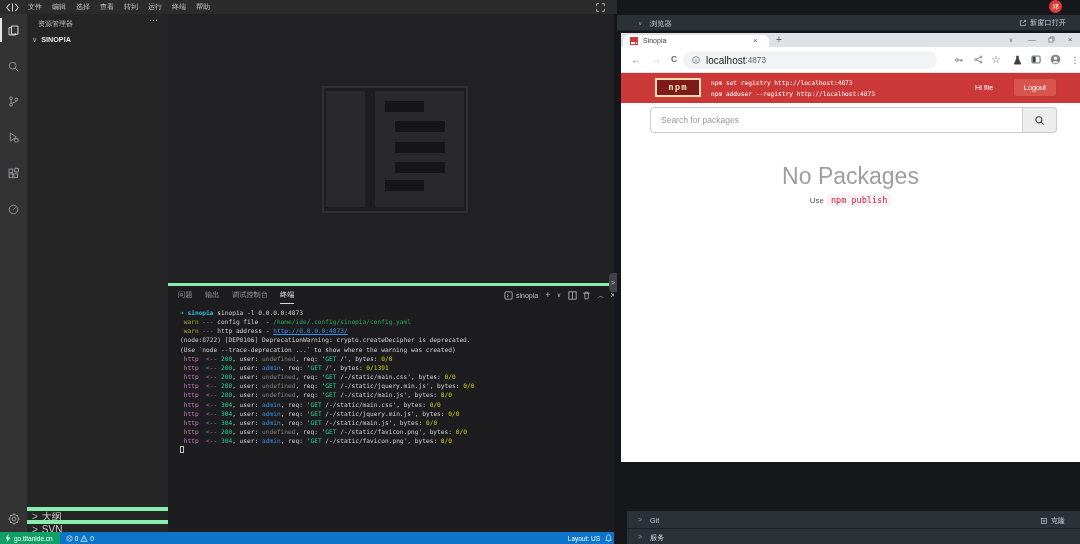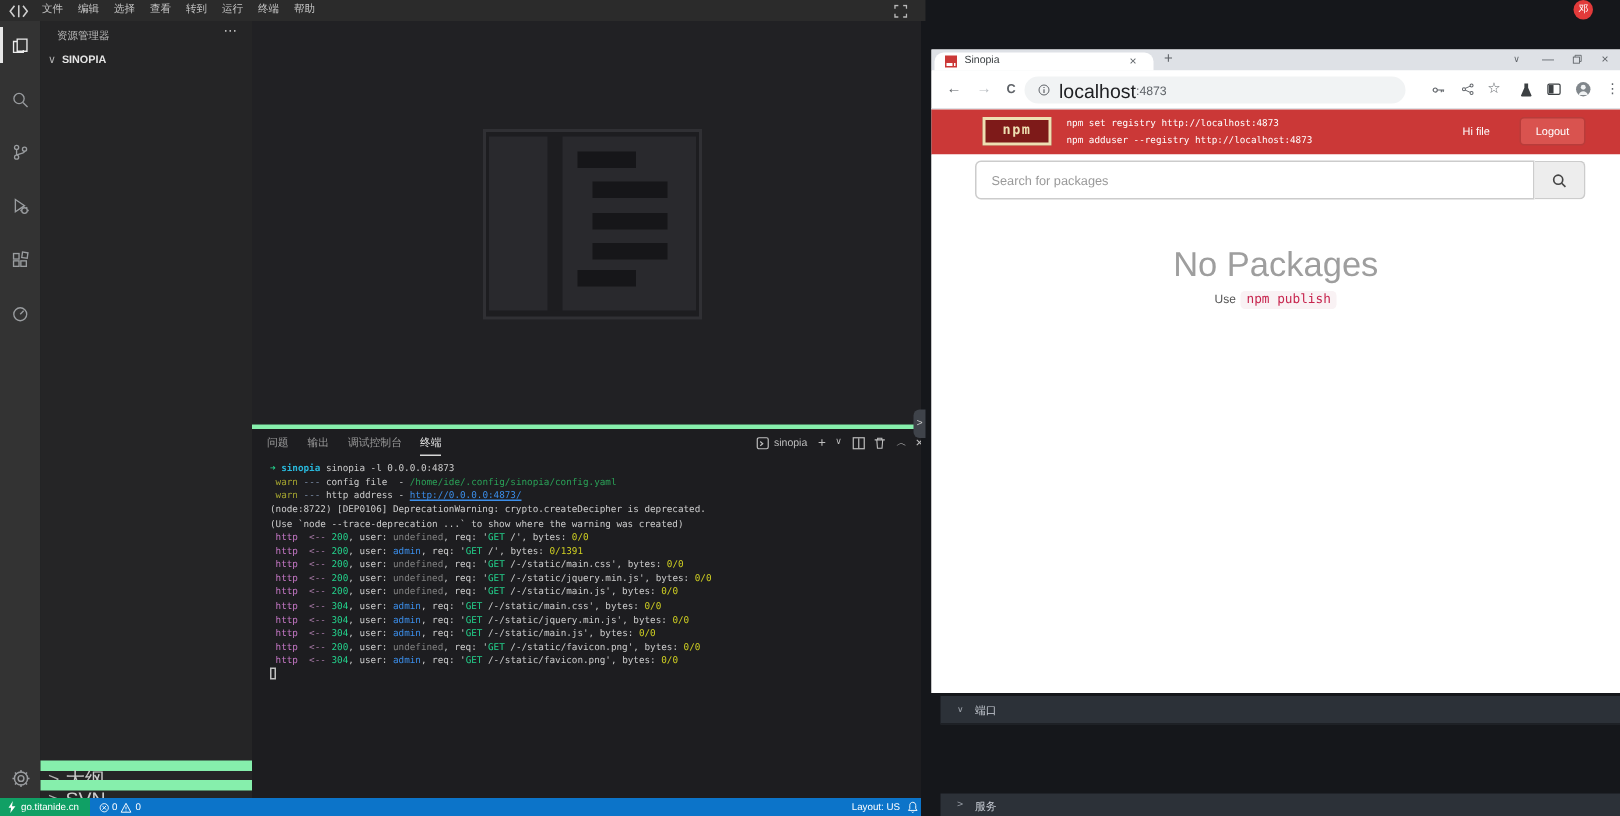--- a/index.html
+++ b/index.html
@@ -14,21 +14,21 @@
 #activitybar{left:0;top:14px;width:27px;height:518px;background:#333333}
 .act-slot{position:absolute;left:0;width:27px;height:30px;display:flex;align-items:center;justify-content:center}
 .act-slot.active::before{content:"";position:absolute;left:0;top:3px;width:2px;height:24px;background:#e7e7e7}
 .act-slot svg{stroke:#9a9da0;fill:none;stroke-width:1.1}
 .act-slot.active svg{stroke:#ececec}
 #sidebar{left:27px;top:14px;width:141px;height:518px;background:#252526}
 #sb-head{position:absolute;left:11px;top:5px;font-size:7px;color:#bcbcbc}
 #sb-dots{position:absolute;right:10px;top:1px;font-size:9px;color:#c0c0c0}
 #sb-folder{position:absolute;left:5px;top:21px;font-size:7.2px;font-weight:bold;color:#e4e4e4}
 .sb-chev{display:inline-block;margin-right:4px;color:#b0b0b0;font-weight:normal}
-.sb-bottom{position:absolute;left:0;width:141px;height:13px;border-top:7px solid #86efac;font-size:13px;color:#cccccc;line-height:12px}
+.sb-bottom{position:absolute;left:0;width:141px;height:13px;border-top:4px solid #86efac;font-size:10px;color:#cccccc;line-height:12px}
 .sb-bottom .sb-chev{margin-left:5px}
 #editor{left:168px;top:14px;width:449px;height:269px;background:#212124}
 #wm{position:absolute;left:154px;top:72px;width:146px;height:127px;border:2px solid #303034;background:#1d1d20}
 .wm-col{position:absolute;background:#29292d}
 .wm-bar{position:absolute;background:#161619}
 #panel{left:168px;top:283px;width:449px;height:249px;background:#1d1d20;border-top:3px solid #86efac}
 #p-tabs{position:absolute;left:0;top:0;width:449px;height:19px}
 .p-tab{position:absolute;top:0;height:18px;line-height:18px;font-size:7.2px;color:#9a9a9a}
 .p-tab.active{color:#e7e7e7;border-bottom:1px solid #d7d7d7}
 .p-ctl{position:absolute;color:#bfbfbf;font-size:9px;top:0;height:19px;line-height:19px;text-align:center}
@@ -55,21 +55,21 @@
 #btab-fav::after{content:"";position:absolute;left:1px;bottom:1px;width:6px;height:2.5px;background:#fff}
 #btab-fav::before{content:"";position:absolute;right:2px;bottom:1px;width:1.5px;height:2.5px;background:#cb3837;z-index:1}
 #btab-title{position:absolute;left:20px;top:0;font-size:7px;line-height:12px;color:#3c4043}
 #btab-x{position:absolute;left:130px;top:0;font-size:8px;line-height:12px;color:#5f6368}
 #bplus{position:absolute;left:155px;top:0;font-size:10px;line-height:13px;color:#5f6368}
 .winctl{position:absolute;top:0;height:14px;line-height:14px;font-size:8px;color:#5f6368;text-align:center}
 #toolbar{position:absolute;left:0;top:14px;width:459px;height:26px;background:#fff;border-bottom:1px solid #dfe1e5}
 .nav-ic{position:absolute;top:0;height:25px;line-height:25px;font-size:10px;color:#5f6368}
 #pill{position:absolute;left:62px;top:4px;width:254px;height:18px;border-radius:9px;background:#f1f3f4;display:flex;align-items:center}
 #pill-i{margin:0 6px 0 9px}
-#pill-host{font-size:13px;color:#202124}
+#pill-host{font-size:10px;color:#202124}
 #pill-port{font-size:8.2px;color:#5f6368}
 .tb-ic{position:absolute;top:4px;width:16px;height:17px;display:flex;align-items:center;justify-content:center}
 #npmhead{position:absolute;left:0;top:40px;width:459px;height:30px;background:#cb3837}
 #npmlogo{position:absolute;left:34px;top:5px;width:46px;height:19px;border:2px solid #eedfb2;background:#7e1a19;color:#eedfb2;font-family:"DejaVu Sans Mono",monospace;font-weight:bold;font-size:9px;text-align:center;line-height:15px;letter-spacing:1px}
 #npmcmds{position:absolute;left:90px;top:4px;font-family:"DejaVu Sans Mono",monospace;font-size:6.2px;line-height:11px;color:#fff;white-space:pre}
 #hi{position:absolute;left:354px;top:0;height:30px;line-height:30px;font-size:7.3px;color:#fff}
 #logout{position:absolute;left:392px;top:5px;width:44px;height:19px;background:#d9534f;border:1px solid #b83c3a;border-radius:3px;color:#fff;font-size:7.3px;text-align:center;line-height:17px}
 #bbody{position:absolute;left:0;top:70px;width:459px;height:359px;background:#fff}
 #searchwrap{position:absolute;left:29px;top:4px;width:438px;height:26px}
 #searchinput{position:absolute;left:0;top:0;width:373px;height:26px;border:1px solid #ccc;border-radius:4px 0 0 4px;font-size:8.5px;color:#999;padding-left:10px;font-family:"Liberation Sans",sans-serif;background:#fff}
@@ -239,20 +239,30 @@
   <div id="sb-right" class="abs">
     <span>Layout: US</span>
     <svg width="7" height="8" viewBox="0 0 12 14">
         <path d="M6 1.5c-2.2 0-3.5 1.6-3.5 3.8V9L1 11h10L9.5 9V5.3c0-2.2-1.3-3.8-3.5-3.8z" stroke="#fff" fill="none" stroke-width="1.1"></path>
         <path d="M4.8 12.5a1.3 1.3 0 002.4 0" stroke="#fff" fill="none" stroke-width="1.1"></path>
       </svg>
   </div>
 
   <div id="rightpanel" class="abs">
     <div id="badge">邓</div>
+    <div class="rp-row" style="left:3px;top:15px;width:463px;height:16px">
+      <span class="rp-chev" style="top:4px;font-size:6px">∨</span>
+      <span class="rp-label" style="top:4px">浏览器</span>
+      <span id="opennew">
+        <svg width="8" height="8" viewBox="0 0 14 14">
+            <path d="M6 3H2.5v8.5H11V8M8.5 2.5H11.5V5.5M11.5 2.5L7 7" stroke="#c9ced6" fill="none" stroke-width="1.2"></path>
+          </svg>
+        <span>新窗口打开</span>
+      </span>
+    </div>
 
     <div id="browser">
       <div id="tabstrip">
         <div id="btab">
           <span id="btab-fav"></span>
           <span id="btab-title">Sinopia</span>
           <span id="btab-x">×</span>
         </div>
         <span id="bplus">+</span>
         <span class="winctl" style="left:384px;width:12px;font-size:6px">∨</span>
@@ -327,22 +337,29 @@
                 <circle cx="7" cy="7" r="4.4" stroke="#444" fill="none" stroke-width="1.6"></circle>
                 <path d="M10.4 10.4L14 14" stroke="#444" stroke-width="1.6"></path>
               </svg>
           </div>
         </div>
         <div id="hint"><span>Use</span><code>npm publish</code></div>
         <div id="nopkg">No Packages</div>
       </div>
     </div>
 
-    <div class="rp-row" style="left:13px;top:464px;width:453px;height:19px">
-      <span class="rp-chev" style="top:6px;left:11px;font-size:6px">∨</span>
-      <span class="rp-label" style="top:5px;left:23px">端口</span>
+    <div class="rp-row" style="left:13px;top:511px;width:453px;height:18px">
+      <span class="rp-chev" style="top:5px;left:11px">&gt;</span>
+      <span class="rp-label" style="top:5px;left:23px">Git</span>
+      <span style="position:absolute;right:15px;top:5px;display:flex;gap:3px;align-items:center">
+        <svg width="8" height="8" viewBox="0 0 14 14">
+            <rect x="2.5" y="2.5" width="9" height="9" stroke="#c9ced6" fill="none" stroke-width="1.2"></rect>
+            <path d="M7 5v4M5 7h4" stroke="#c9ced6" stroke-width="1.2"></path>
+          </svg>
+        <span>克隆</span>
+      </span>
     </div>
     <div class="rp-row" style="left:13px;top:529px;width:453px;height:15px;border-bottom:0">
       <span class="rp-chev" style="top:4px;left:11px">&gt;</span>
       <span class="rp-label" style="top:4px;left:23px">服务</span>
     </div>
   </div>
 </div>
 
 </body></html>

